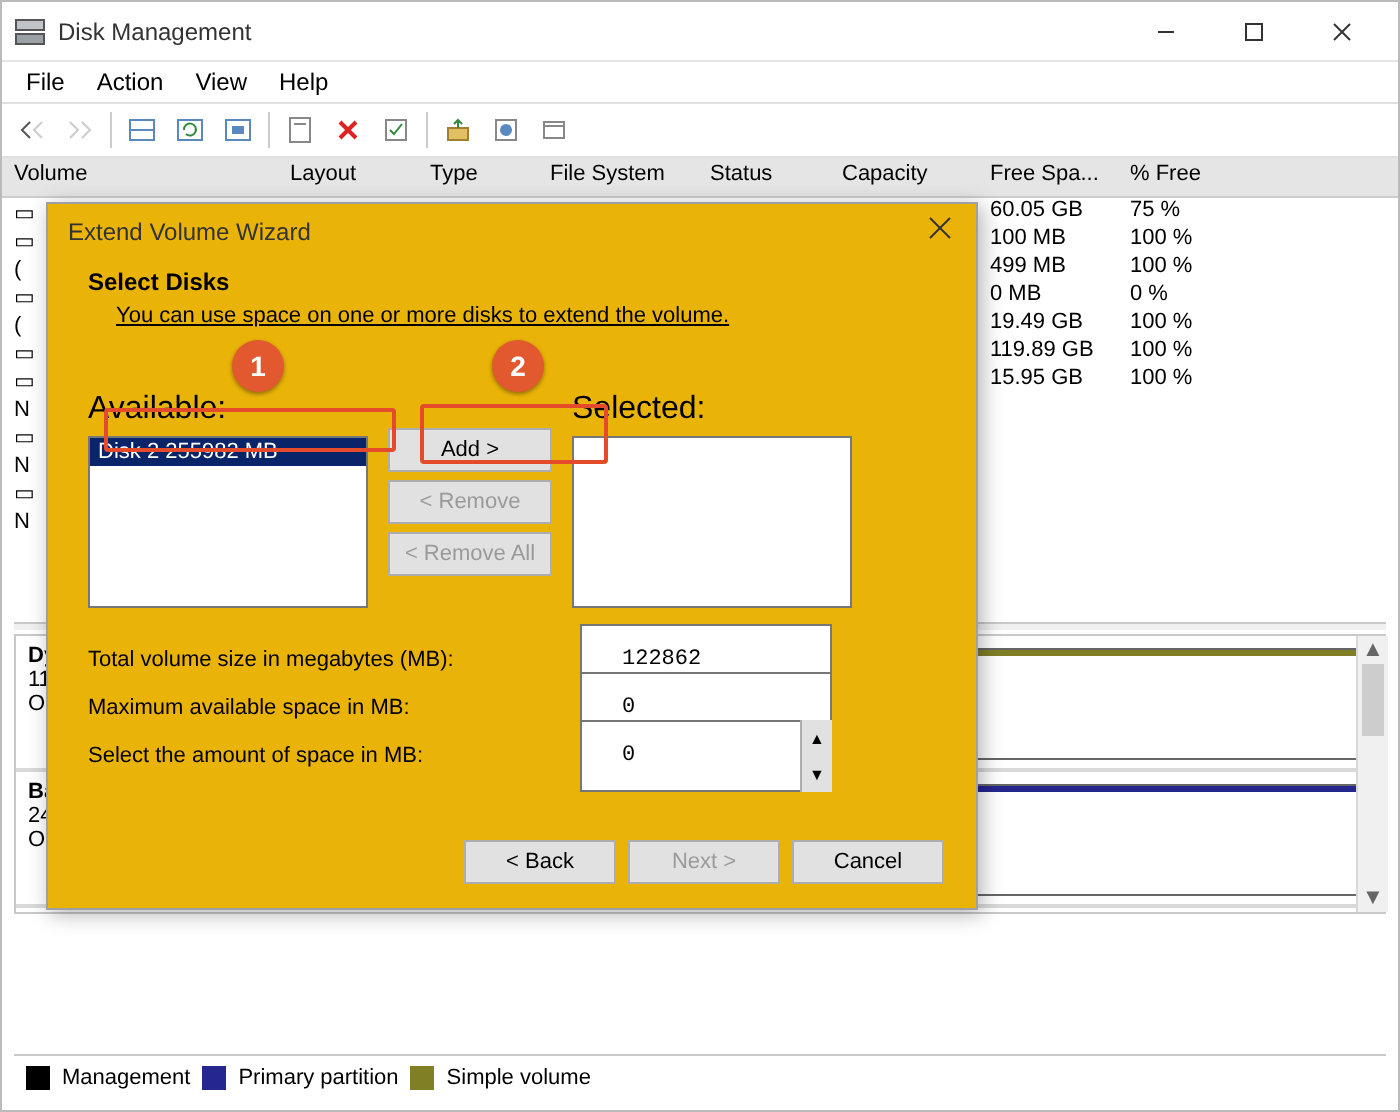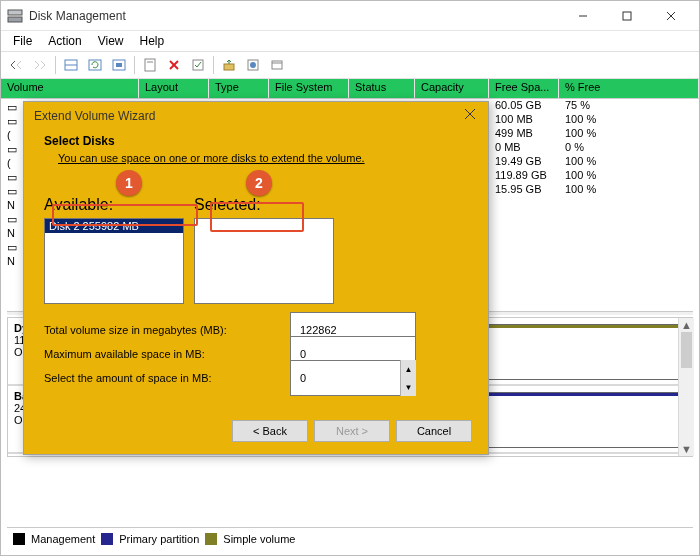--- a/index.html
+++ b/index.html
@@ -16,21 +16,21 @@
 .menubar { height: 20px; display: flex; align-items: center; padding: 0 4px; }
 .menubar span { padding: 2px 8px; font-size: 12px; color: #000; }
 
 
 .toolbar { height: 28px; border-top: 1px solid #e0e0e0; border-bottom: 1px solid #e0e0e0; display: flex; align-items: center; padding: 0 4px; gap: 2px; }
 .tbtn { width: 22px; height: 22px; display: flex; align-items: center; justify-content: center; border: 1px solid transparent; }
 .sep { width: 1px; height: 18px; background: #ccc; margin: 0 2px; }
 
 
 .tblhdr { height: 20px; border-bottom: 1px solid #ccc; display: flex; background: #fff; }
-.th { border-right: 1px solid #e5e5e5; padding: 2px 6px; font-size: 11px; color: #000; background: #22c55e; }
+.th { border-right: 1px solid #e5e5e5; padding: 2px 6px; font-size: 11px; color: #000; background: #e5e5e5; }
 .c-vol { width: 138px; } .c-layout { width: 70px; } .c-type { width: 60px; } .c-fs { width: 80px; } .c-status { width: 66px; } .c-cap { width: 74px; } .c-free { width: 70px; } .c-pct { flex: 1; }
 
 
 .rows { }
 .row { height: 14px; display: flex; font-size: 11px; }
 .row .cell { padding: 0 6px; }
 .row .c-free { width: 70px; } .row .c-pct { flex: 1; }
 .row .c-leftpad { width: 488px; }
 
 
@@ -60,21 +60,21 @@
 .cols { display:flex; gap:10px; align-items:flex-start; }
 .lbl { font-size:16px; margin-bottom:4px; display:block; }
 .listbox { width:140px; height:86px; border:1px solid #777; background:#fff; font-size:11px; }
 .listbox .item { background:#0a246a; color:#fff; padding:1px 4px; }
 .btncol { display:flex; flex-direction:column; gap:4px; margin-top:18px; }
 .wbtn { width:82px; height:22px; border:1px solid #adadad; background:#e1e1e1; font-size:11px; color:#000; display:flex; align-items:center; justify-content:center; }
 .wbtn.disabled { color:#9a9a9a; }
 .fields { margin-top:14px; }
 .fieldrow { display:flex; align-items:center; height:24px; }
 .fieldrow .flab { width:246px; font-size:11px; }
-.inp { width:126px; height:36px; border:1px solid #777; padding:1px 9px; font-size:11px; background:#fff; }
+.inp { width:126px; height:36px; border:1px solid #777; padding:1px 20px; font-size:11px; background:#fff;font-family:Liberation Mono, monospace; }
 .spin { position:relative; }
 .spinbtns { position:absolute; right:0; top:0; bottom:0; width:16px; border-left:1px solid #adadad; display:flex; flex-direction:column; }
 .spinbtns div { flex:1; background:#e1e1e1; display:flex; align-items:center; justify-content:center; font-size:8px; }
 .dlg-foot { position:absolute; right:16px; bottom:12px; display:flex; gap:6px; }
 .fbtn { width:76px; height:22px; border:1px solid #adadad; background:#e1e1e1; font-size:11px; display:flex; align-items:center; justify-content:center; }
 .fbtn.disabled { color:#9a9a9a; }
 
 
 .hl { position:absolute; border:2px solid #e34b2a; border-radius:2px; }
 .badge { position:absolute; width:26px; height:26px; border-radius:50%; background:#e2592f; color:#fff; font-weight:bold; font-size:14px; display:flex; align-items:center; justify-content:center; box-shadow:0 1px 2px rgba(0,0,0,0.4); }
@@ -297,20 +297,25 @@
     <div class="dlg-h1">Select Disks</div>
     <div class="dlg-sub">You can use space on one or more disks to extend the volume.</div>
 
     <div class="cols">
       <div>
         <span class="lbl">Available:</span>
         <div class="listbox">
           <div class="item">Disk 2     255982 MB</div>
         </div>
       </div>
+      <div class="btncol">
+        <div class="wbtn">Add &gt;</div>
+        <div class="wbtn disabled">&lt; Remove</div>
+        <div class="wbtn disabled">&lt; Remove All</div>
+      </div>
       <div>
         <span class="lbl">Selected:</span>
         <div class="listbox"></div>
       </div>
     </div>
 
     <div class="fields">
       <div class="fieldrow">
         <div class="flab">Total volume size in megabytes (MB):</div>
         <input class="inp" readonly="" value="122862" style="">

